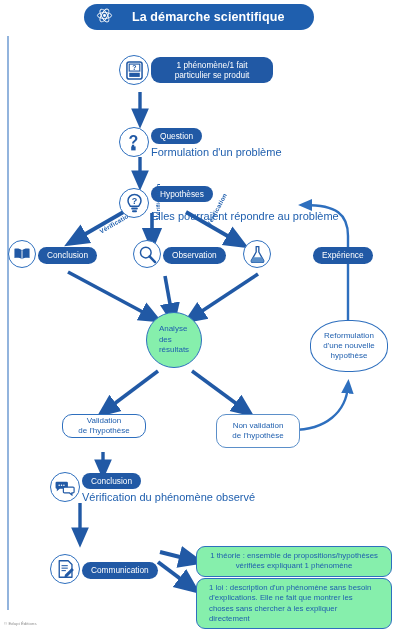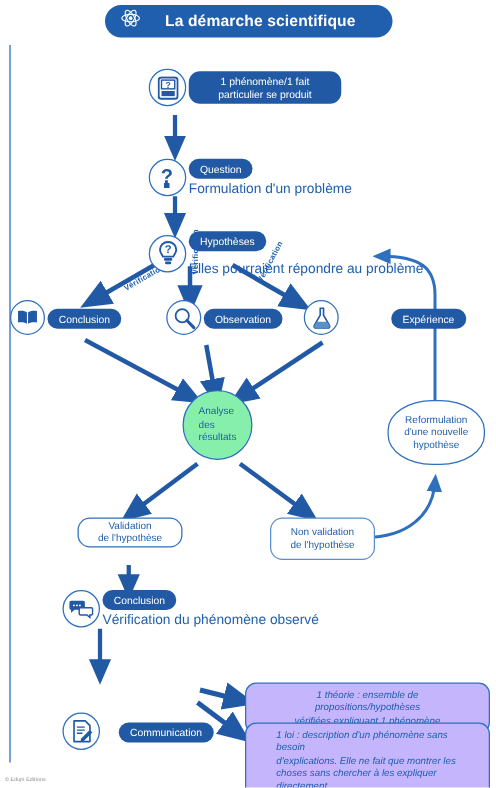--- a/index.html
+++ b/index.html
@@ -55,22 +55,22 @@
     font-size:8px;line-height:1.25;box-sizing:border-box;
   }
   .ellipse{border-radius:50%;}
   .rrect{border-radius:10px;}
   .circle-node{
     border:1.6px solid #2e6fbe;background:#86efac;color:#1f5fae;border-radius:50%;
     display:flex;align-items:center;justify-content:center;text-align:left;
     font-size:8px;line-height:1.3;box-sizing:border-box;
   }
   .outbox{
-    border:1.2px solid #2e6fbe;background:#c4b5fd;color:#1f5fae;border-radius:9px;
-    font-size:7.8px;line-height:1.32;box-sizing:border-box;padding:4px 24px;font-style:italic;
+    border:1.2px solid #2e6fbe;background:#86efac;color:#1f5fae;border-radius:9px;
+    font-size:7.8px;line-height:1.32;box-sizing:border-box;padding:4px 12px;
   }
 
   
   .verif{
     position:absolute;color:#1f5fae;font-size:6.2px;font-weight:bold;
     letter-spacing:.2px;white-space:nowrap;transform-origin:left center;
   }
 
   
   .footer{
@@ -253,21 +253,21 @@
           <circle cx="9.8" cy="6.6" r="0.85" fill="#fff"></circle>
         <path d="M10.4 8.6 h9.4 a1.2 1.2 0 0 1 1.2 1.2 v4 a1.2 1.2 0 0 1 -1.2 1.2 h-1.2 v2.2 l-2.6 -2.2 h-5.6 a1.2 1.2 0 0 1 -1.2 -1.2 v-4 a1.2 1.2 0 0 1 1.2 -1.2 z" fill="#fff" stroke="#2159a5" stroke-width="1.3"></path>
       </svg>
     </div>
     <div class="stack">
       <div><span class="pill">Conclusion</span></div>
       <div class="sub" style="margin-top:2px;">Vérification du phénomène observé</div>
     </div>
   </div>
 
-  <div class="node row" style="left:50px;top:570px;gap:13px;">
+  <div class="node row" style="left:50px;top:554px;">
     <div class="cicon">
       <svg width="19" height="20" viewBox="0 0 20 21">
         <path d="M3.4 1.8 h9.4 l4 4 v13.4 h-13.4 z" fill="#fff" stroke="#2159a5" stroke-width="1.4" stroke-linejoin="round"></path>
         <line x1="5.8" y1="7" x2="12.4" y2="7" stroke="#2159a5" stroke-width="1.1"></line>
         <line x1="5.8" y1="9.6" x2="12.4" y2="9.6" stroke="#2159a5" stroke-width="1.1"></line>
         <line x1="5.8" y1="12.2" x2="10.4" y2="12.2" stroke="#2159a5" stroke-width="1.1"></line>
         <path d="M16.6 9.4 L18.8 11.6 L11.6 18.8 L8.8 19.4 L9.4 16.6 Z" fill="#2159a5"></path>
       </svg>
     </div>
     <div class="stack">

